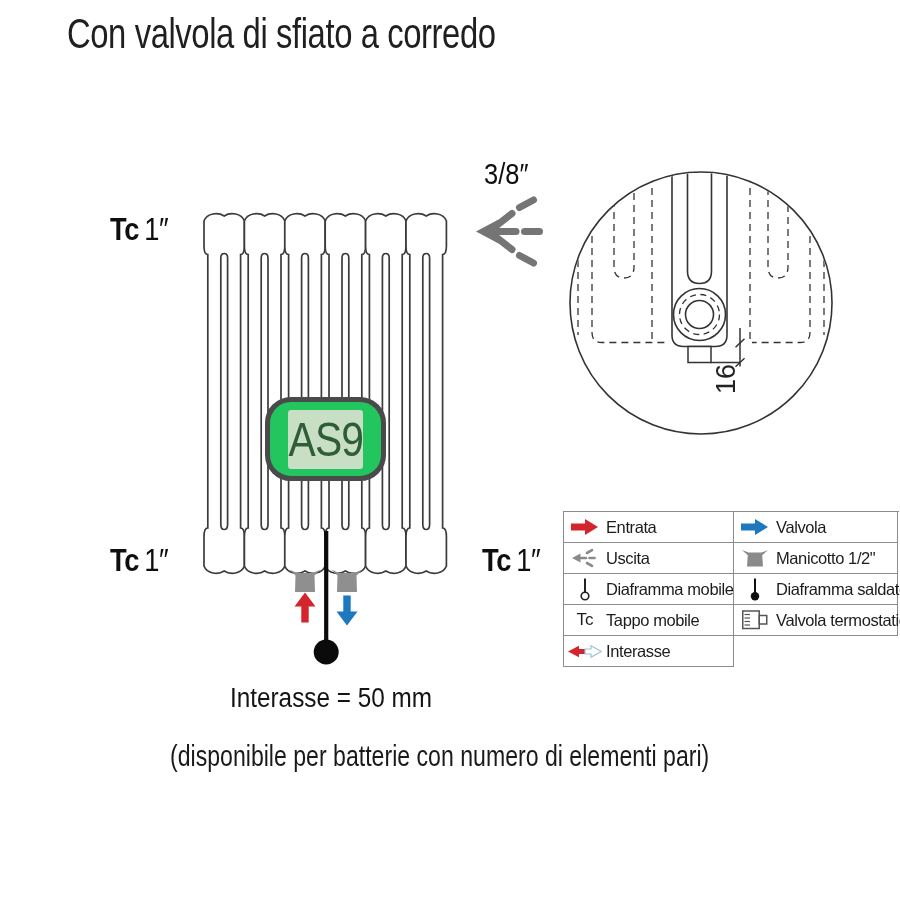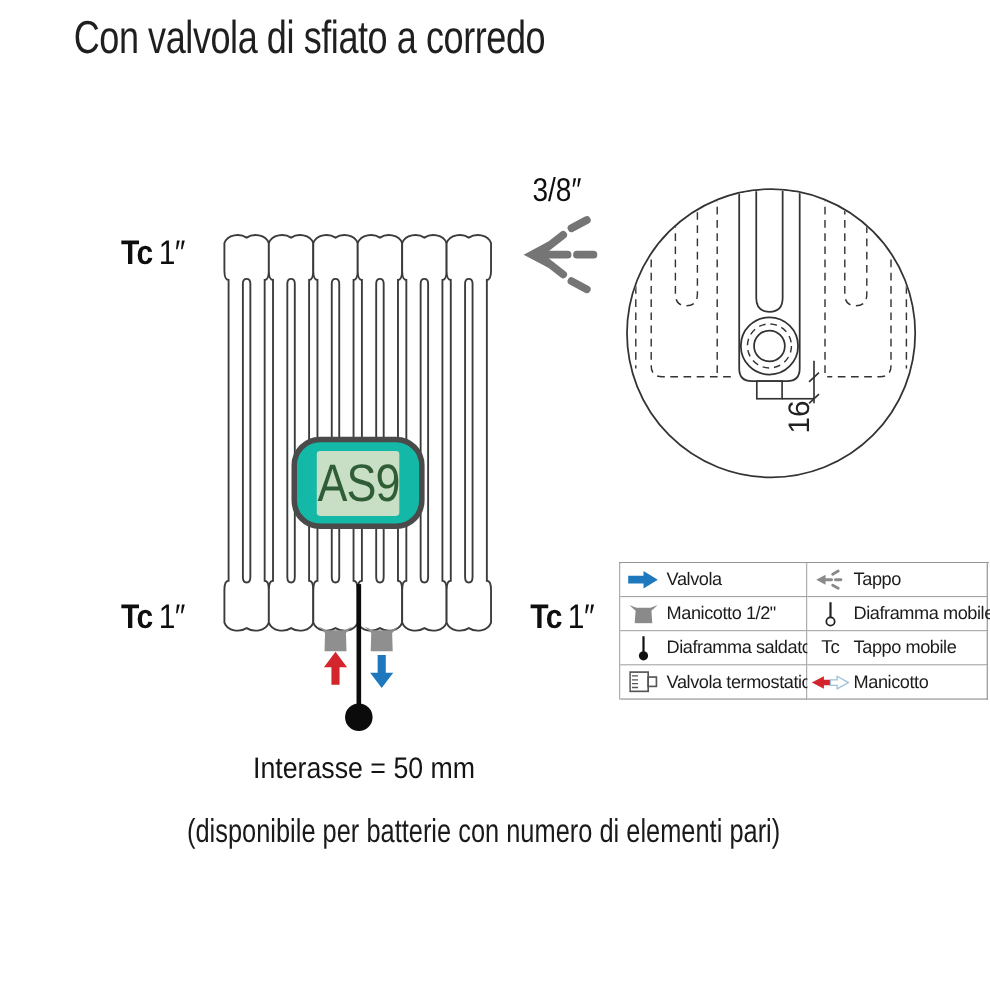--- a/index.html
+++ b/index.html
@@ -27,21 +27,21 @@
   .spacing {
     left: 230px; top: 683px; font-size: 27px; color: #141414; white-space: nowrap;
     transform: scaleX(0.9); transform-origin: left top;
   }
   .footnote {
     left: 170px; top: 739px; font-size: 30px; color: #1a1a1a; white-space: nowrap;
     transform: scaleX(0.77); transform-origin: left top;
   }
   .model-box {
     left: 265px; top: 397px; width: 121px; height: 84px;
-    background: #14b8a6; border: 5px solid #4a4a4a; border-radius: 26px;
+    background: #22c55e; border: 5px solid #4a4a4a; border-radius: 26px;
     display: flex; align-items: center; justify-content: center;
   }
   .model-inner {
     width: 75px; height: 59px; background: #c8dfc5; border-radius: 3px;
     display: flex; align-items: center; justify-content: center;
   }
   .model-text {
     font-size: 48px; color: #2e5d36; letter-spacing: -1px;
     transform: scaleX(0.85);
   }
@@ -165,37 +165,45 @@
     </div>
   </div>
 
   <div class="abs spacing">Interasse = 50 mm</div>
 
   <div class="abs legend">
 
     <div class="cell">
       <span class="ic">
         <svg width="28" height="18" viewBox="0 0 28 18">
+            <path d="M0 5.5 H14 V1 L27 9 L14 17 V12.5 H0 Z" fill="#d2262c"></path>
+          </svg>
+      </span>
+      <span class="lb">Entrata</span>
+    </div>
+    <div class="cell">
+      <span class="ic">
+        <svg width="28" height="18" viewBox="0 0 28 18">
             <path d="M0 5.5 H14 V1 L27 9 L14 17 V12.5 H0 Z" fill="#1d78be"></path>
           </svg>
       </span>
       <span class="lb">Valvola</span>
     </div>
 
     <div class="cell">
       <span class="ic">
         <svg width="26" height="20" viewBox="0 0 26 20" stroke="#8a8a8a" stroke-width="2.6" stroke-linecap="round">
           <path d="M0 10 L8.5 5.5 V14.5 Z" fill="#8a8a8a" stroke="none"></path>
           <line x1="8.5" y1="10" x2="14" y2="10"></line>
           <line x1="17.5" y1="10" x2="22.5" y2="10"></line>
           <line x1="15" y1="5" x2="20" y2="2.2"></line>
           <line x1="15" y1="15" x2="20" y2="17.8"></line>
         </svg>
       </span>
-      <span class="lb">Tappo</span>
+      <span class="lb">Uscita</span>
     </div>
     <div class="cell">
       <span class="ic">
         <svg width="26" height="17" viewBox="0 0 26 17">
             <path d="M0 0 L5.8 5.2 L5 16.5 L21 16.5 L20.2 5.2 L26 0 L19.5 2.6 L6.5 2.6 Z" fill="#8a8a8a"></path>
           </svg>
       </span>
       <span class="lb">Manicotto 1/2"</span>
     </div>
 
@@ -236,19 +244,19 @@
       <span class="lb">Valvola termostatica</span>
     </div>
 
     <div class="cell">
       <span class="ic">
         <svg width="34" height="15" viewBox="0 0 34 15">
           <path d="M0 7.5 L11 1.8 V5 H17 V10 H11 V13.2 Z" fill="#d2262c"></path>
           <path d="M17 5 H23 V1.8 L33.3 7.5 L23 13.2 V10 H17 Z" fill="#fff" stroke="#9fc0d8" stroke-width="1.2"></path>
         </svg>
       </span>
-      <span class="lb">Manicotto</span>
+      <span class="lb">Interasse</span>
     </div>
   </div>
 
   <div class="abs footnote">(disponibile per batterie con numero di elementi pari)</div>
 
 </div>
 
 </body></html>

